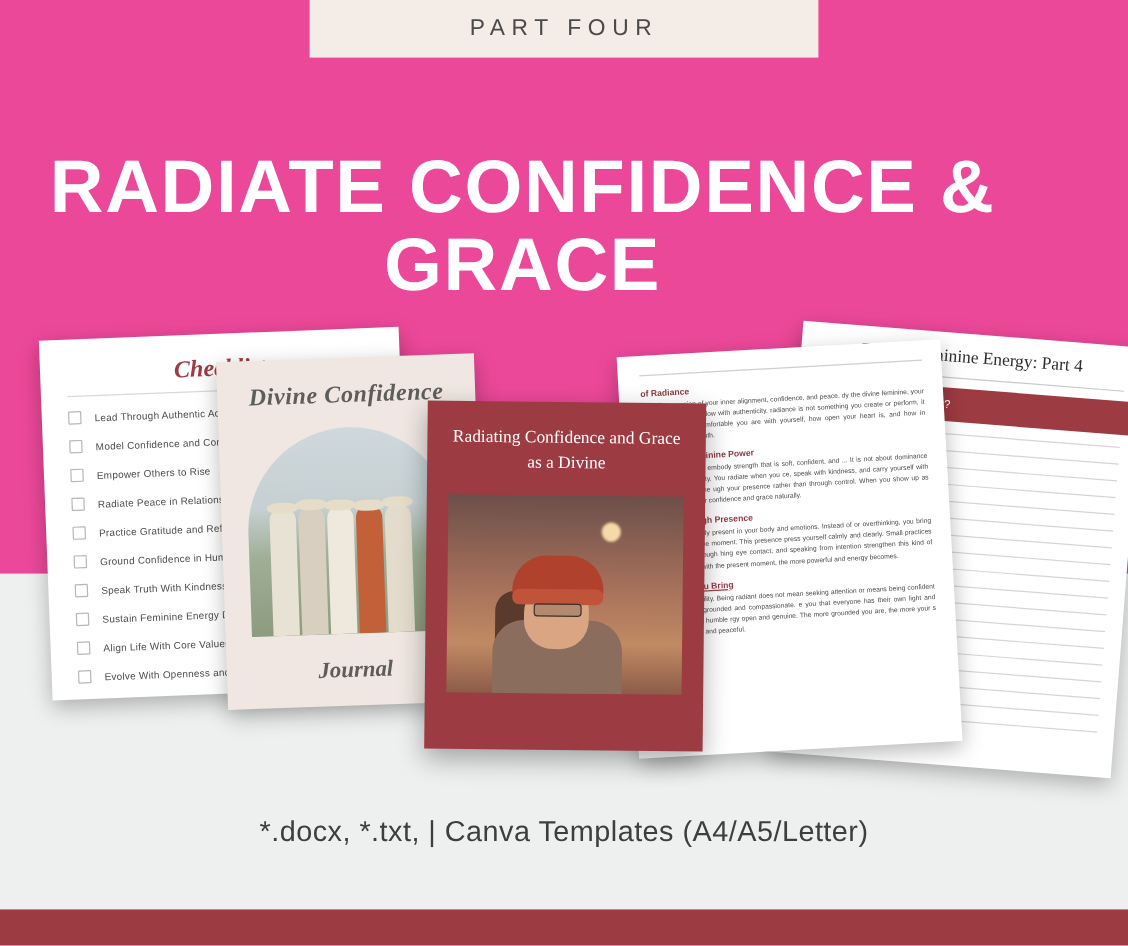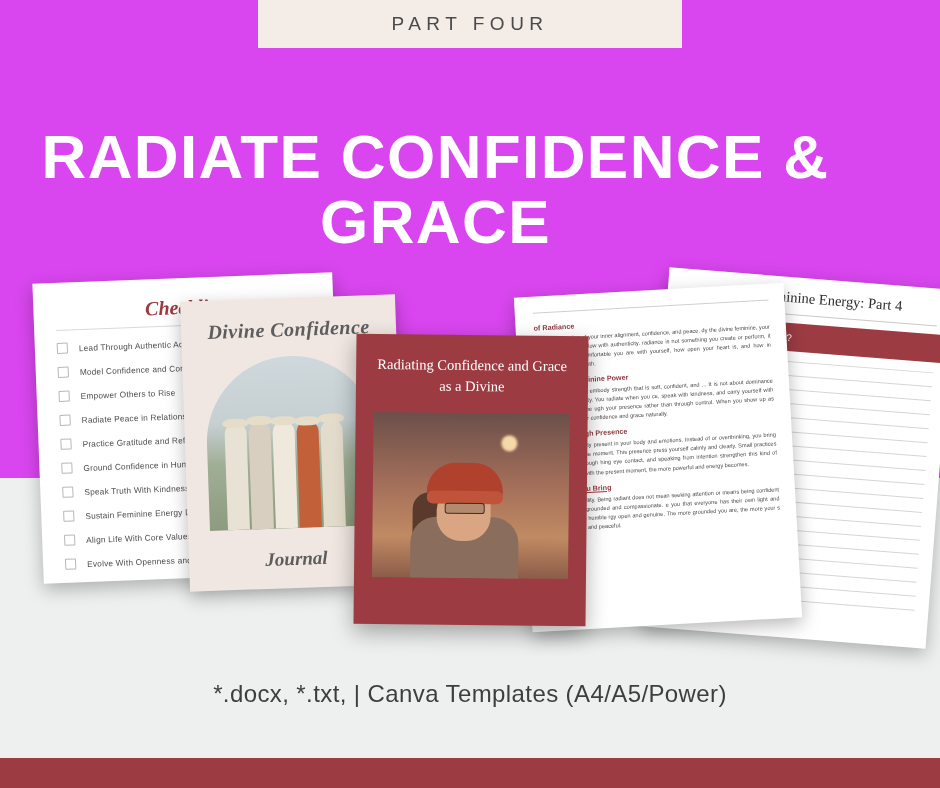--- a/index.html
+++ b/index.html
@@ -4,21 +4,21 @@
 <style>
   * { box-sizing: border-box; margin: 0; padding: 0; }
   html, body {
     width: 940px; height: 788px;
     font-family: "Liberation Sans", sans-serif;
     overflow: hidden;
   }
   .stage {
     position: relative;
     width: 940px; height: 788px;
-    background: #d946ef;
+    background: #ec4899;
     overflow: hidden;
   }
   
   .light-band {
     position: absolute;
     left: 0; top: 478px;
     width: 940px; height: 280px;
     background: #eef0f0;
   }
   .bottom-bar {
@@ -402,15 +402,15 @@
         <div class="cv-hair"></div>
         <div class="cv-coat"></div>
         <div class="cv-face"></div>
         <div class="cv-beanie"></div>
         <div class="cv-beanie-brim"></div>
         <div class="cv-glass"></div>
       </div>
     </div>
   </div>
 
-  <div class="footer-note">*.docx, *.txt, | Canva Templates (A4/A5/Power)</div>
+  <div class="footer-note">*.docx, *.txt, | Canva Templates (A4/A5/Letter)</div>
 
 </div>
 
 </body></html>

